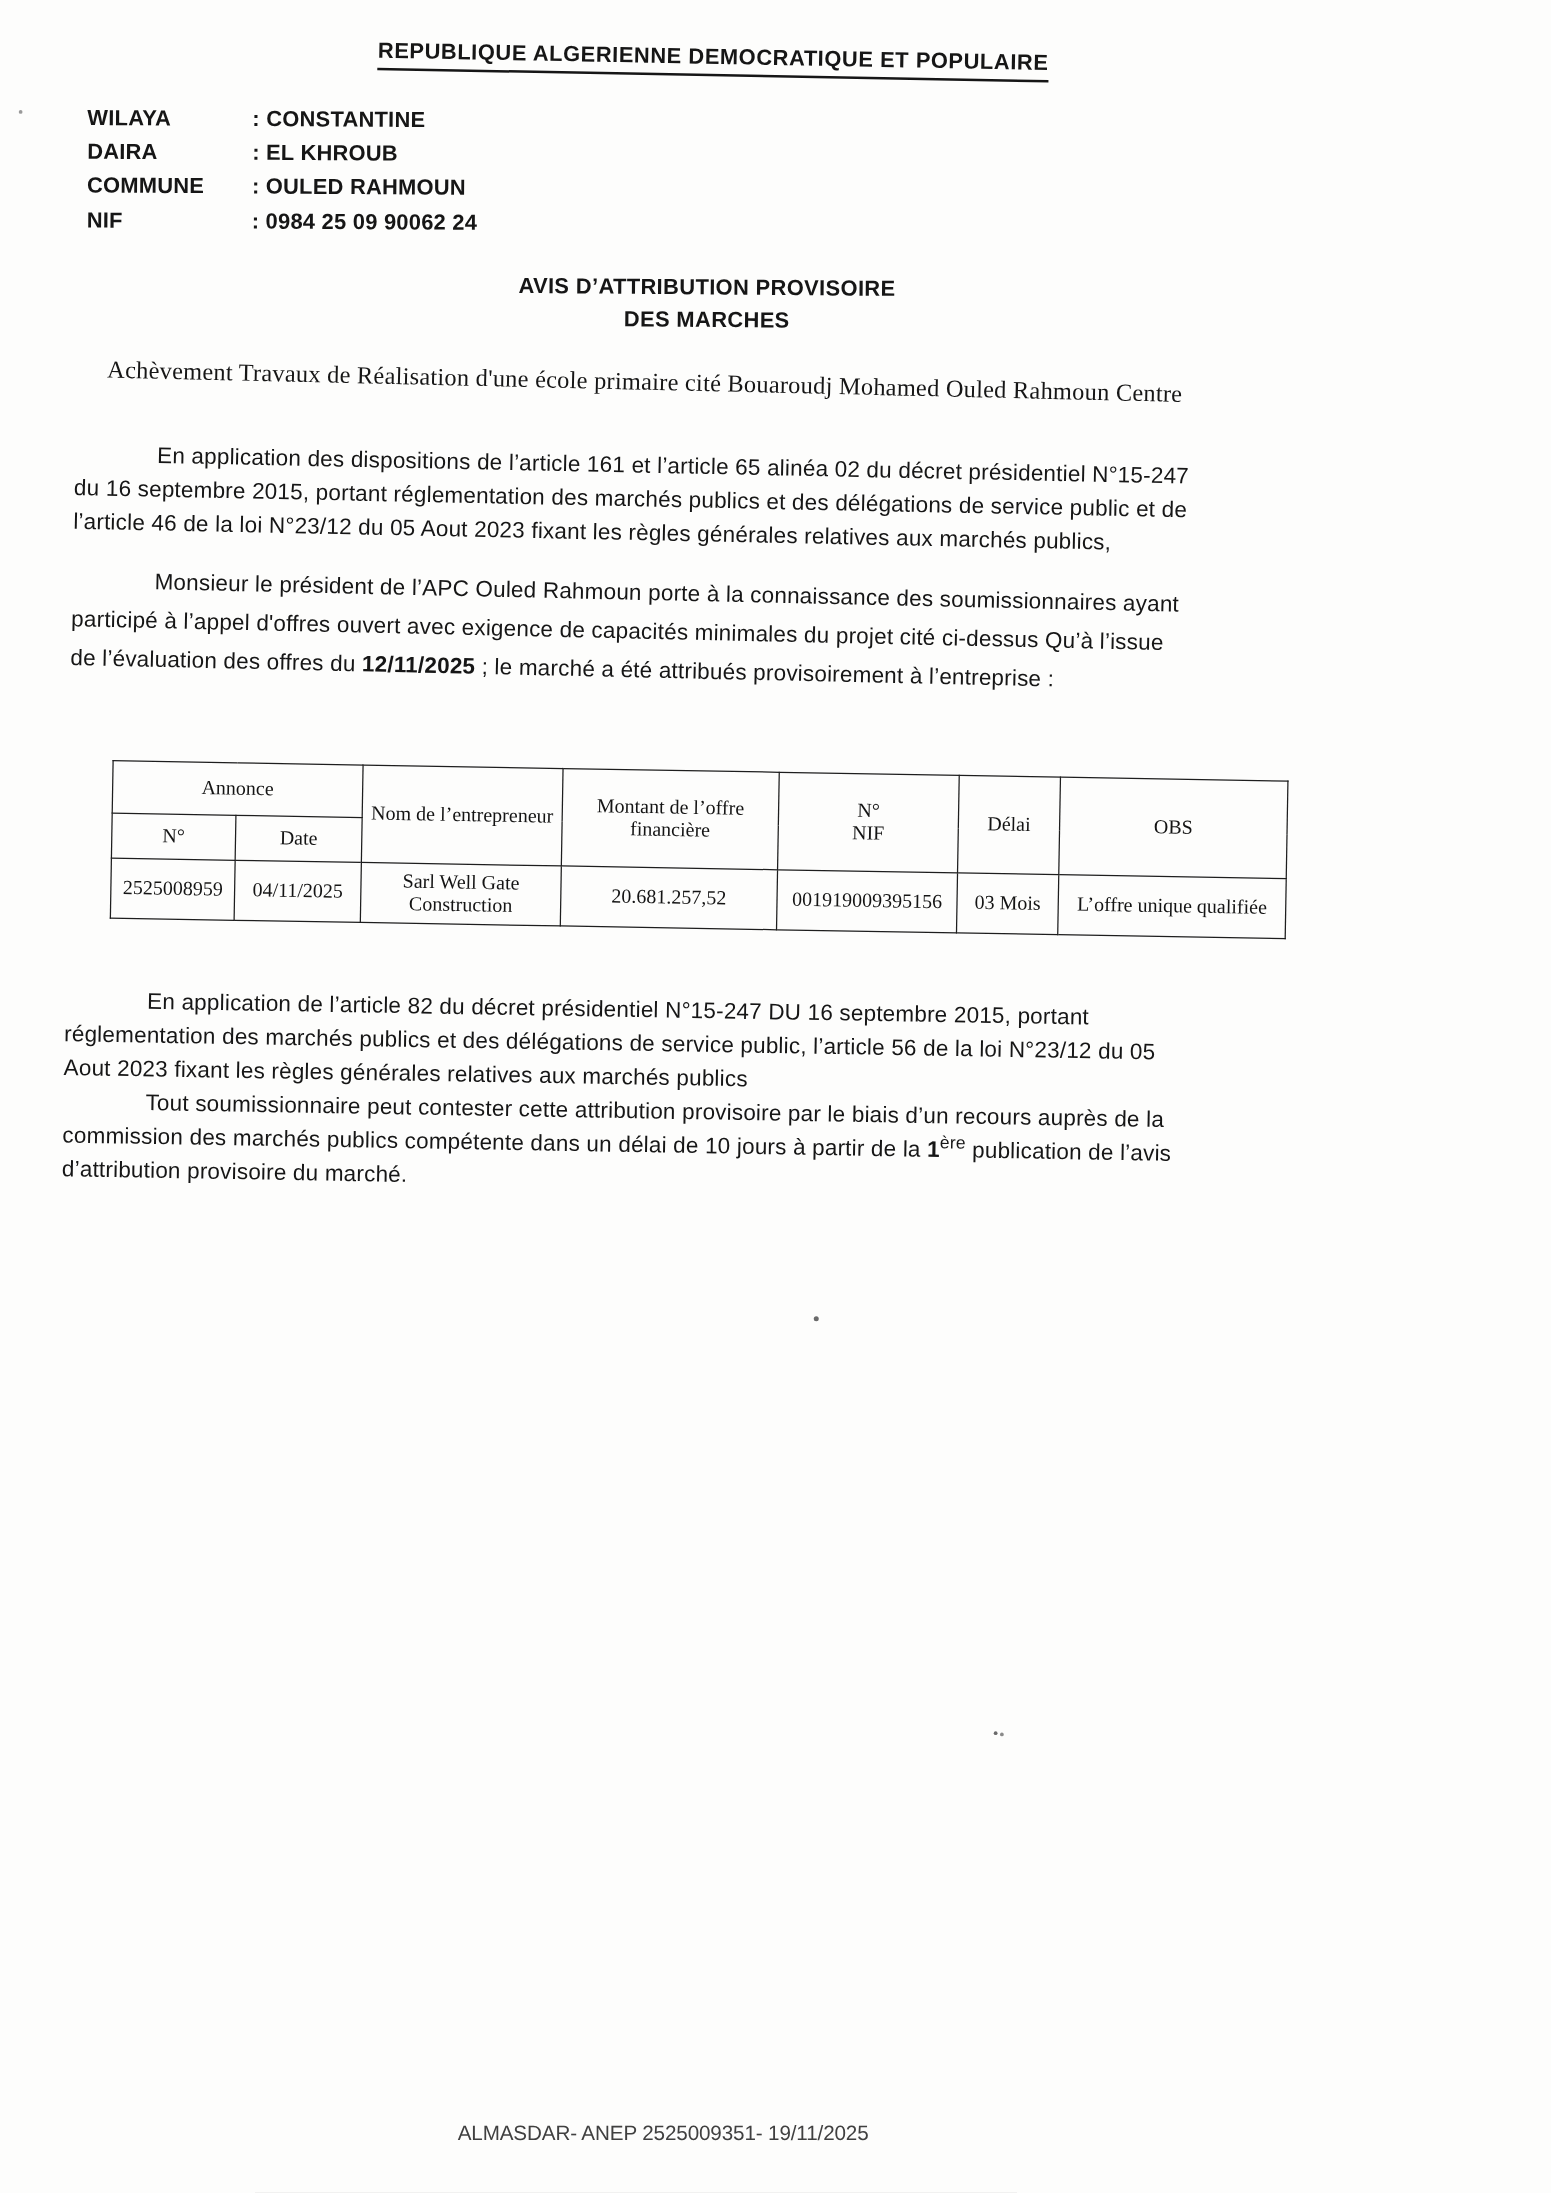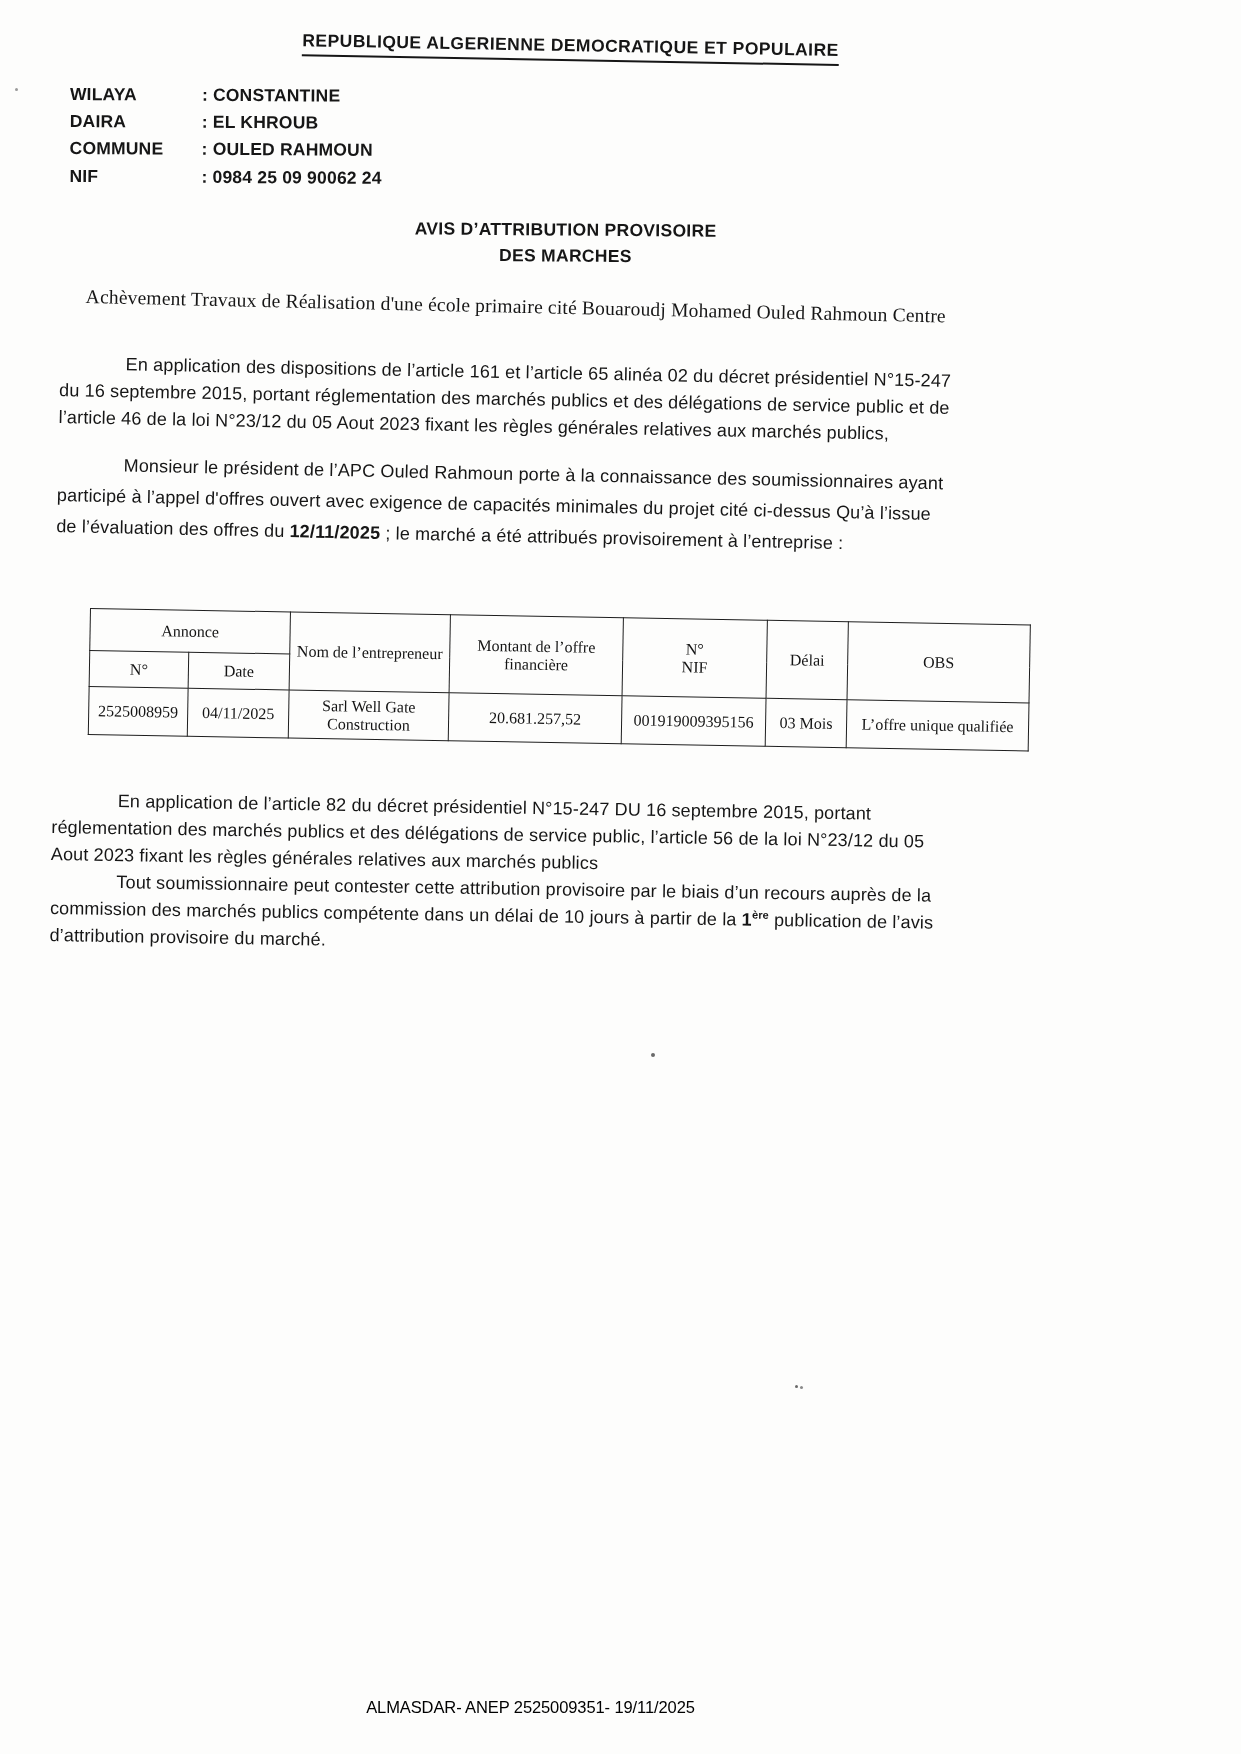--- a/index.html
+++ b/index.html
@@ -22,31 +22,31 @@
   .subtitle{position:absolute;top:286px;left:86px;transform:rotate(1.3deg);transform-origin:0 0;
             font-family:"Liberation Serif",serif;font-size:19.5px;white-space:nowrap;letter-spacing:.2px;}
 
   
   .para{position:absolute;font-size:18px;letter-spacing:.15px;transform-origin:0 0;}
   .p1{top:350px;left:60px;width:1075px;line-height:27px;transform:rotate(1.15deg);}
   .p2{top:449px;left:58px;width:1080px;line-height:31px;transform:rotate(1.25deg);}
   .p34{top:787px;left:52px;width:1085px;line-height:27px;transform:rotate(.95deg);}
   .ind{padding-left:66px;}
   .b{font-weight:700;}
-  sup.o{font-size:11px;font-weight:700;vertical-align:super;line-height:0;}
+  sup.o{font-size:14px;font-weight:400;vertical-align:super;line-height:0;}
 
   
   .tbl-wrap{position:absolute;top:608px;left:90px;transform:rotate(1.0deg);transform-origin:0 0;}
   table.award{border-collapse:collapse;table-layout:fixed;font-family:"Liberation Serif",serif;font-size:16px;color:#141414;}
   table.award th,table.award td{border:1.6px solid #1e1e1e;text-align:center;vertical-align:middle;font-weight:400;padding:1px 4px;}
   .c1{width:99px;} .c2{width:101px;} .c3{width:160px;} .c4{width:173px;} .c5{width:144px;} .c6{width:81px;} .c7{width:182px;}
   .r1{height:42px;} .r2{height:36px;} .r3{height:48px;}
 
   
-  .footer{position:absolute;top:1698px;left:0;width:1241px;text-align:center;font-size:16.5px;letter-spacing:-.1px;color:#000000;}
+  .footer{position:absolute;top:1698px;left:0;width:1241px;text-align:center;font-size:16.5px;letter-spacing:-.1px;color:#404040;}
   .footer .in{display:inline-block;transform:translateX(-90px);}
 
   
   .speck{position:absolute;background:#6a6a6a;border-radius:50%;}
   .sp1{left:651px;top:1053px;width:4px;height:4px;}
   .sp2{left:795px;top:1385px;width:3px;height:3px;box-shadow:5px 1px 0 0 #8a8a8a;}
   .sp3{left:15px;top:88px;width:3px;height:3px;background:#9a9a9a;}
 </style>
 </head>
 <body>

